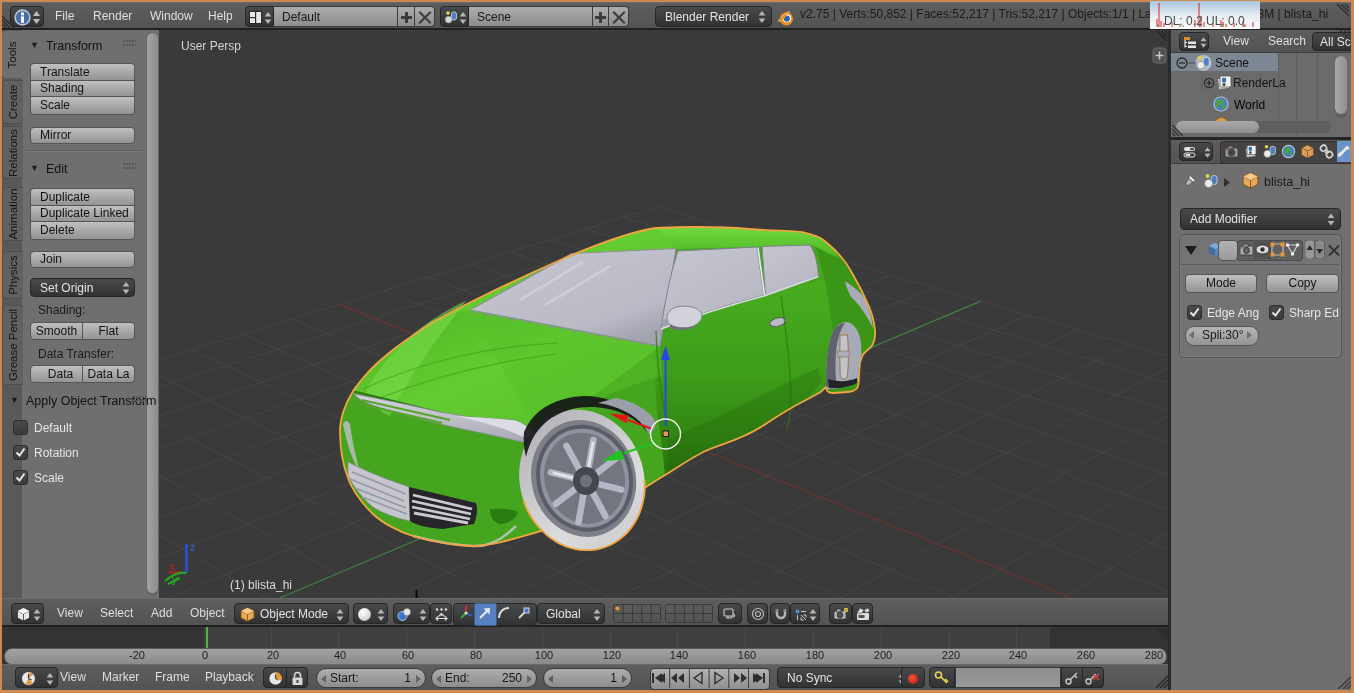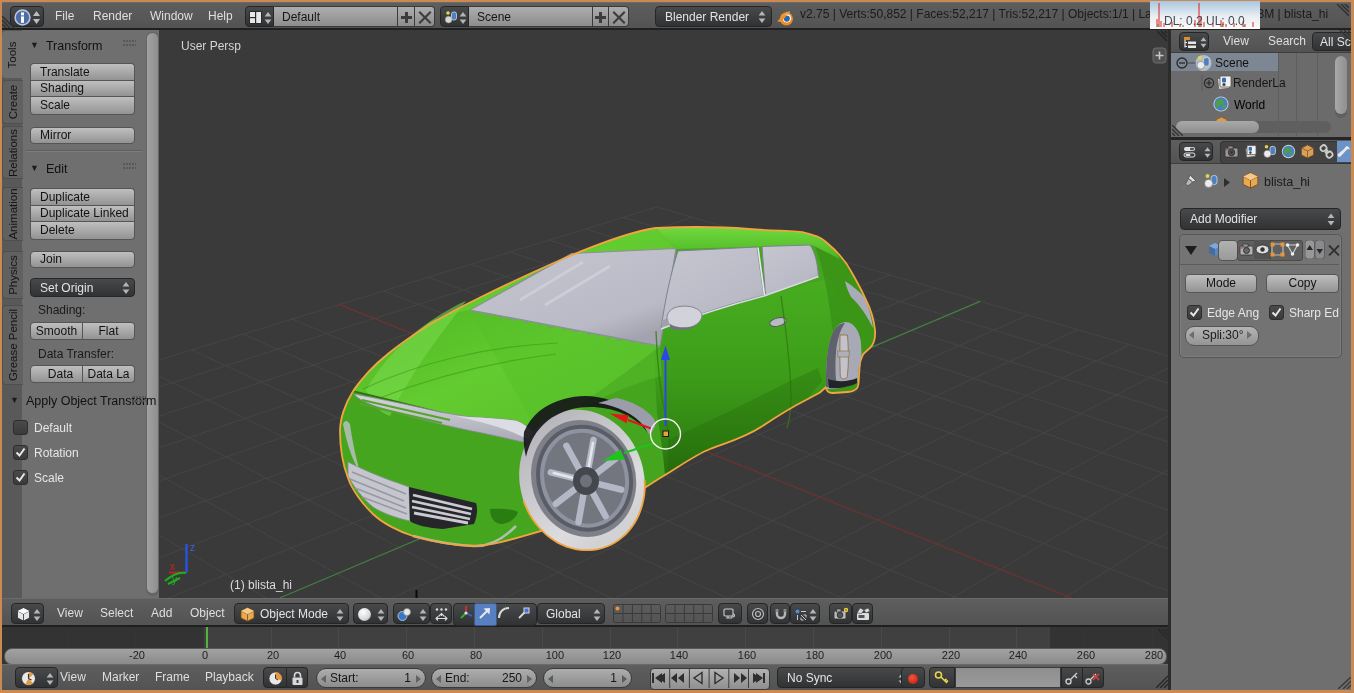--- a/index.html
+++ b/index.html
@@ -812,21 +812,21 @@
     <div class="abs" style="left:204px;top:0;width:2px;height:37px;background:#52b43c"></div>
     <div class="abs" style="left:2px;top:21px;width:1161px;height:15px;background:linear-gradient(#a2a2a2,#8a8a8a);border-radius:8px;border:1px solid #5a5a5a"></div>
     <div class="abs" style="left:2px;top:21px;width:1161px;height:15px">
         <span class="abs" style="left:45px;top:14px;width:40px;text-align:right;font-size:11px;color:#1e1e1e">-40</span>
         <span class="abs" style="left:113px;top:1px;width:40px;text-align:center;font-size:11px;color:#1e1e1e">-20</span>
         <span class="abs" style="left:181px;top:1px;width:40px;text-align:center;font-size:11px;color:#1e1e1e">0</span>
         <span class="abs" style="left:249px;top:1px;width:40px;text-align:center;font-size:11px;color:#1e1e1e">20</span>
         <span class="abs" style="left:316px;top:1px;width:40px;text-align:center;font-size:11px;color:#1e1e1e">40</span>
         <span class="abs" style="left:384px;top:1px;width:40px;text-align:center;font-size:11px;color:#1e1e1e">60</span>
         <span class="abs" style="left:452px;top:1px;width:40px;text-align:center;font-size:11px;color:#1e1e1e">80</span>
-        <span class="abs" style="left:520px;top:1px;width:40px;text-align:right;font-size:11px;color:#1e1e1e">100</span>
+        <span class="abs" style="left:520px;top:1px;width:40px;text-align:center;font-size:11px;color:#1e1e1e">100</span>
         <span class="abs" style="left:588px;top:1px;width:40px;text-align:center;font-size:11px;color:#1e1e1e">120</span>
         <span class="abs" style="left:655px;top:1px;width:40px;text-align:center;font-size:11px;color:#1e1e1e">140</span>
         <span class="abs" style="left:723px;top:1px;width:40px;text-align:center;font-size:11px;color:#1e1e1e">160</span>
         <span class="abs" style="left:791px;top:1px;width:40px;text-align:center;font-size:11px;color:#1e1e1e">180</span>
         <span class="abs" style="left:859px;top:1px;width:40px;text-align:center;font-size:11px;color:#1e1e1e">200</span>
         <span class="abs" style="left:927px;top:1px;width:40px;text-align:center;font-size:11px;color:#1e1e1e">220</span>
         <span class="abs" style="left:994px;top:1px;width:40px;text-align:center;font-size:11px;color:#1e1e1e">240</span>
         <span class="abs" style="left:1062px;top:1px;width:40px;text-align:center;font-size:11px;color:#1e1e1e">260</span>
         <span class="abs" style="left:1130px;top:1px;width:40px;text-align:center;font-size:11px;color:#1e1e1e">280</span>
       </div>

